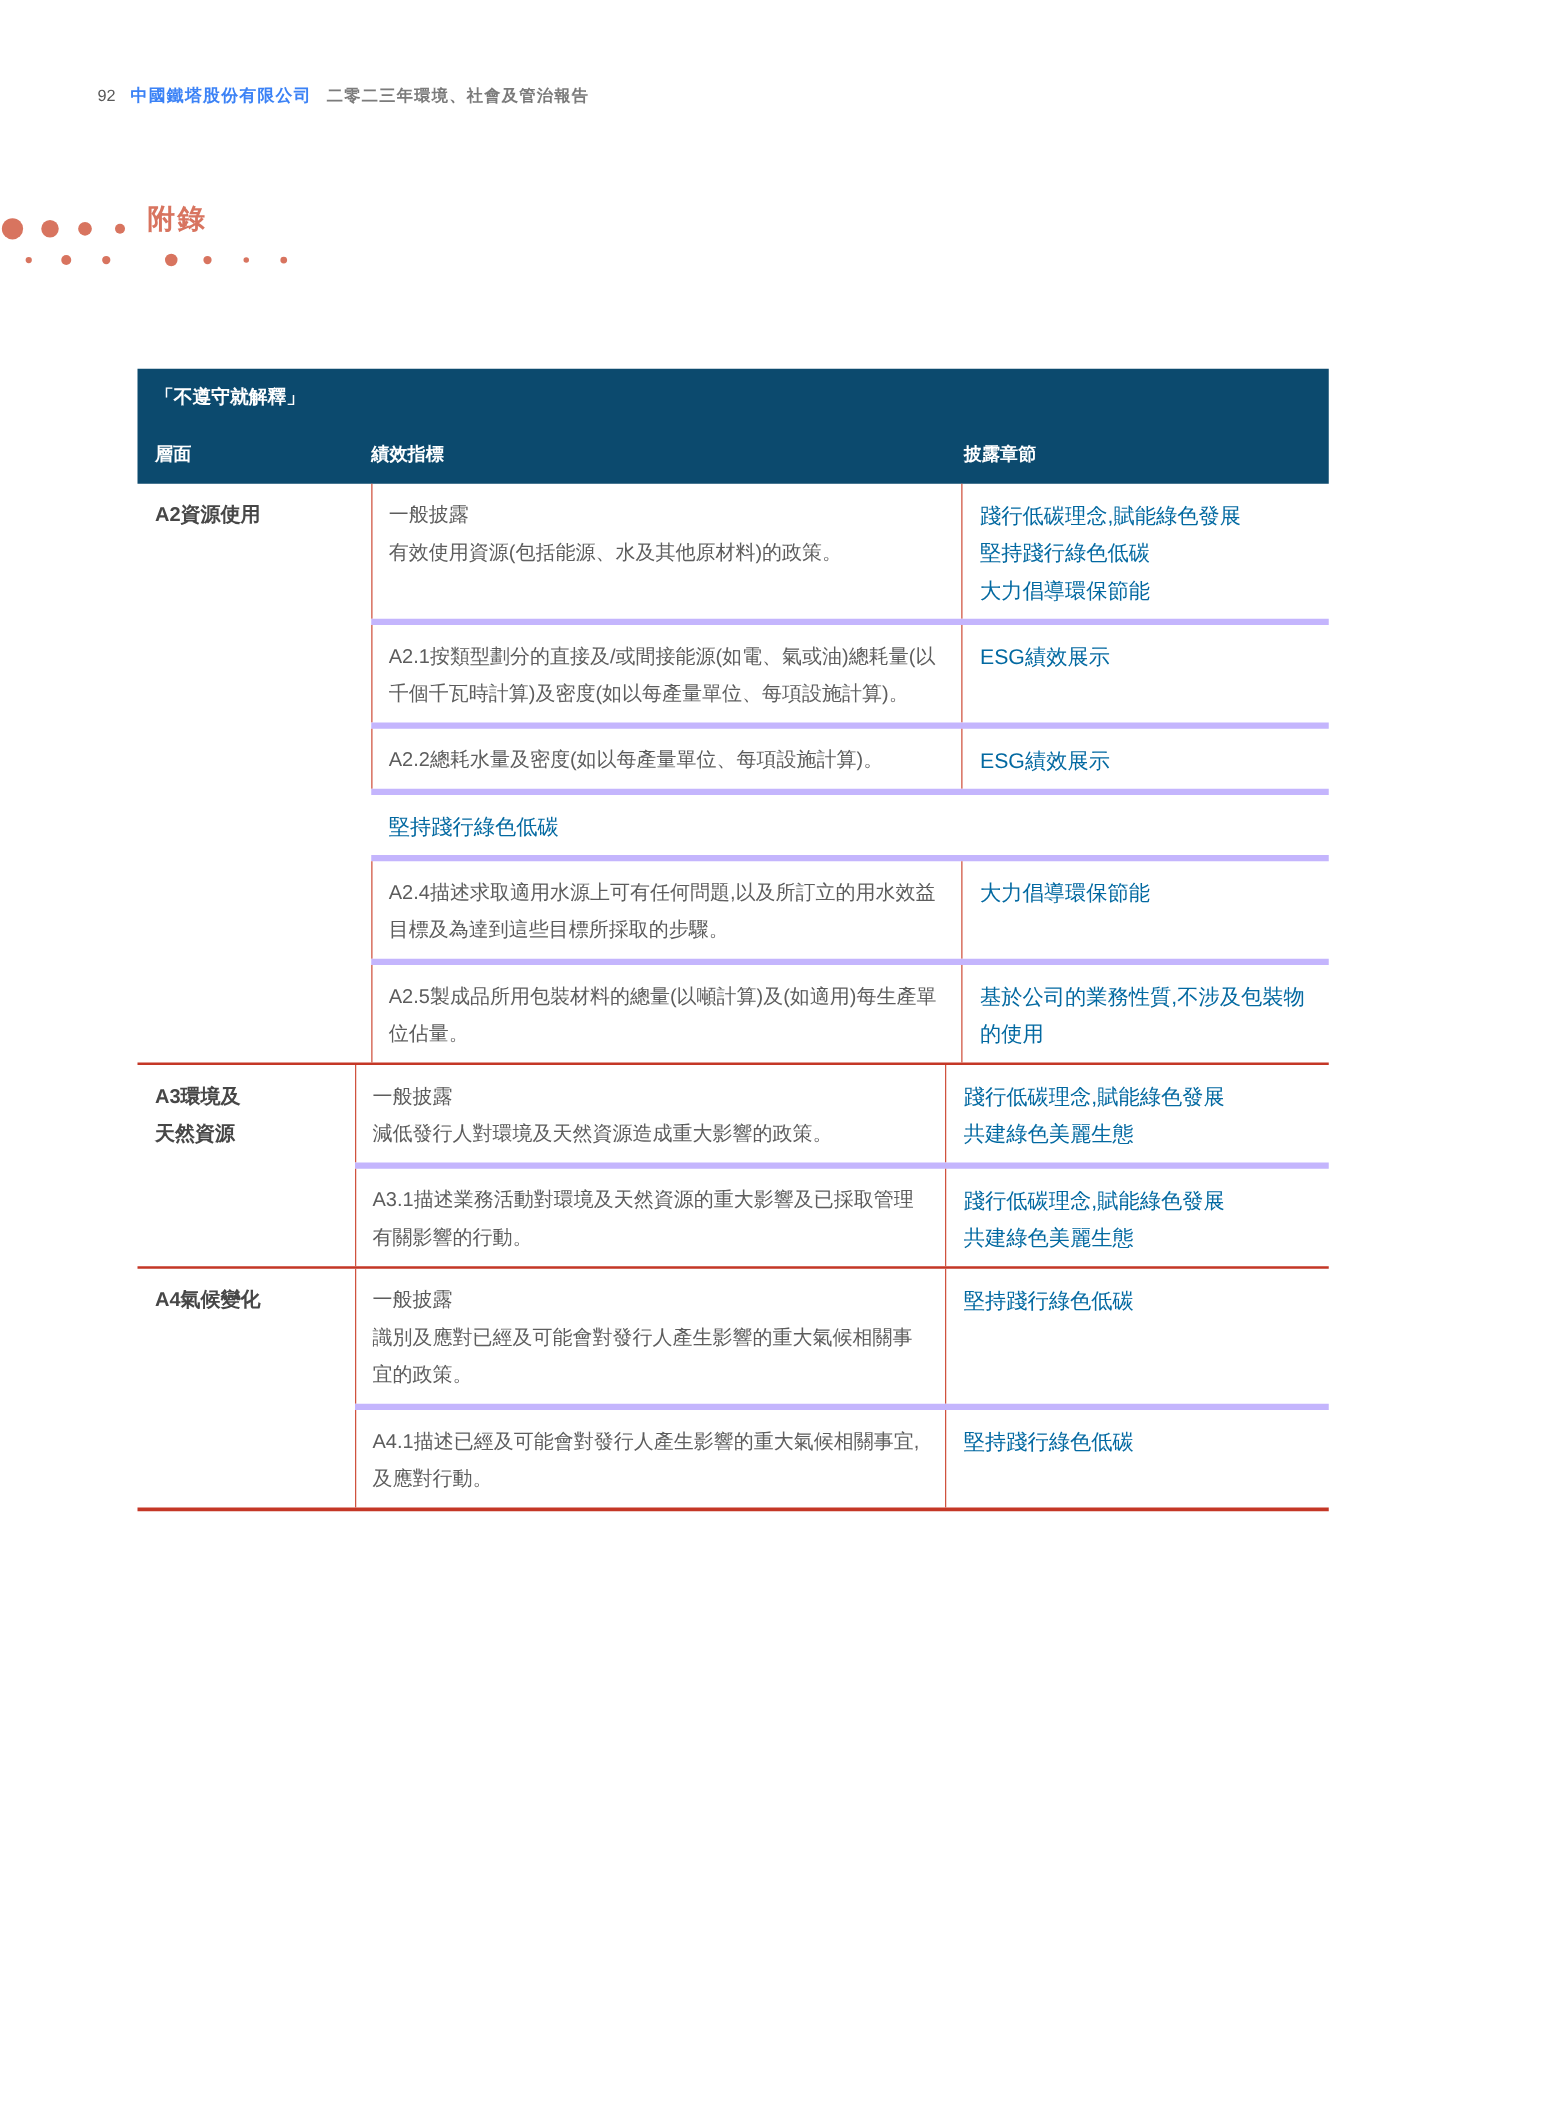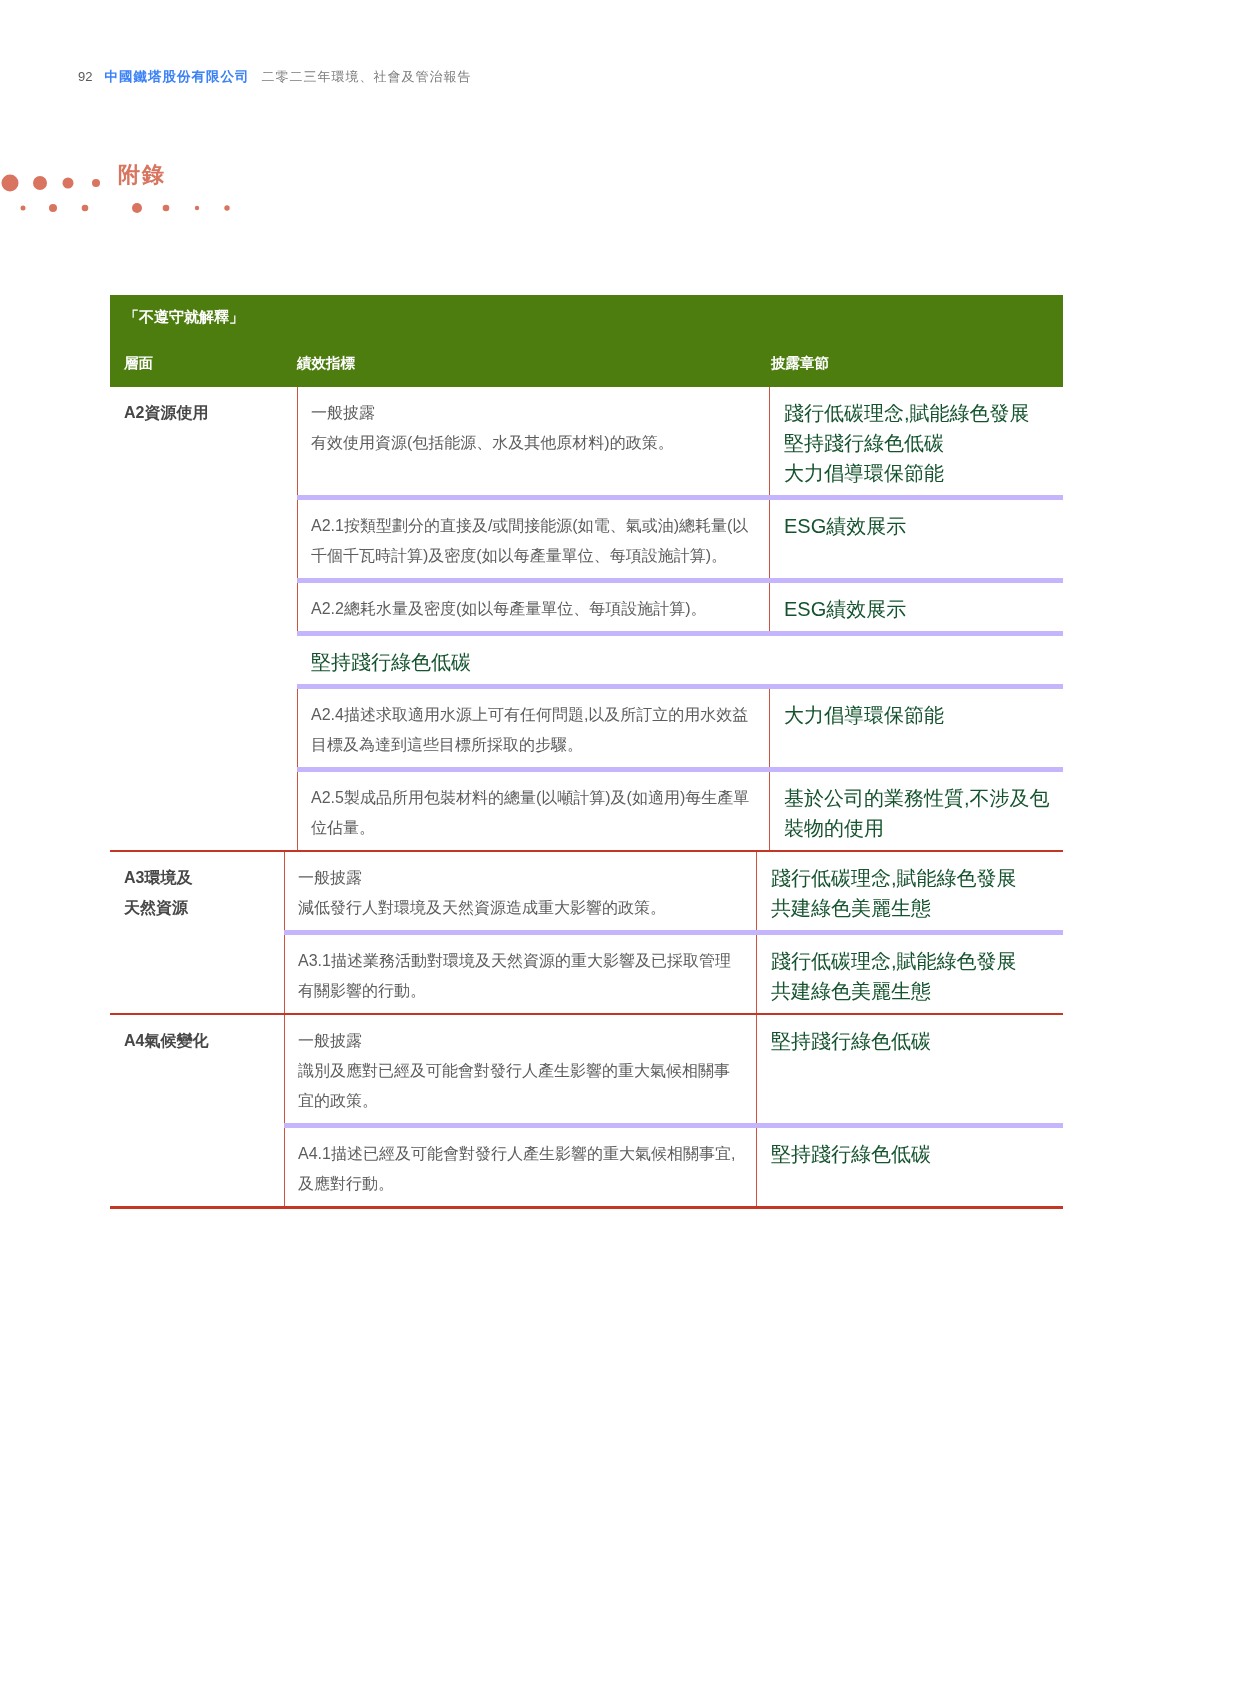--- a/index.html
+++ b/index.html
@@ -4,36 +4,36 @@
 <style>
   html,body { margin:0; padding:0; background:#ffffff; }
   .page {
     position:relative; width:1240px; height:1682px; background:#ffffff;
     font-family:"Liberation Sans","DejaVu Sans",sans-serif; overflow:hidden;
   }
   
   .page-header { position:absolute; left:78px; top:68px; display:flex; align-items:baseline; gap:12px; }
   .pagenum { font-size:13px; color:#595959; }
   .company { font-size:13.5px; font-weight:bold; color:#3b82f6; letter-spacing:1px; }
-  .report  { font-size:13px; font-weight:normal; color:#7b7b7b; letter-spacing:1px; }
+  .report  { font-size:13px; font-weight:bold; color:#7b7b7b; letter-spacing:1px; }
 
   
   .appendix-head { position:absolute; left:0; top:150px; width:400px; height:80px; }
   .dots { position:absolute; left:0; top:8px; }
   .dots circle { fill:#d8745f; }
   .appendix-title {
     position:absolute; left:118px; top:10px; margin:0;
     font-size:22px; font-weight:bold; color:#d8745f; letter-spacing:2px;
   }
 
   
   .table { position:absolute; left:110px; top:295px; width:953px; }
 
   .band {
-    box-sizing:border-box; height:92px; background:#4d7c0f; color:#ffffff;
+    box-sizing:border-box; height:92px; background:#0c4a6e; color:#ffffff;
     padding:13px 0 13px 0; display:flex; flex-direction:column; justify-content:space-between;
   }
   .band-title { margin-left:14px; font-size:15px; font-weight:bold; }
   .band-cols { position:relative; height:20px; }
   .bc { position:absolute; top:0; font-size:14.5px; font-weight:bold; white-space:nowrap; }
   .bc1 { left:14px; } .bc2 { left:187px; } .bc3 { left:661px; }
 
   .sec { display:flex; border-top:2px solid #c43726; }
   .sec.first { border-top:none;gap:13px; }
   .table-bottom { border-top:3px solid #c43726; height:0; }
@@ -47,21 +47,21 @@
   .row:first-child { border-top:none;justify-content:flex-end; }
   .kpi {
     box-sizing:border-box; width:473px; flex:none;
     border-left:1px solid #d0523e; border-right:1px solid #d0523e;
     padding:11px 12px 7px 13px;
     font-size:16px; color:#5d5d5d; line-height:30px; white-space:pre-line;
   }
   .disc {
     box-sizing:border-box; flex:1;
     padding:11px 10px 7px 14px;
-    font-size:20px; color:#14532d; line-height:30px; white-space:pre-line;
+    font-size:17px; color:#0369a1; line-height:30px; white-space:pre-line;
   }
 </style>
 </head>
 <body>
 
 <div class="page">
 
   <header class="page-header">
     <span class="pagenum">92</span>
     <span class="company">中國鐵塔股份有限公司</span>

